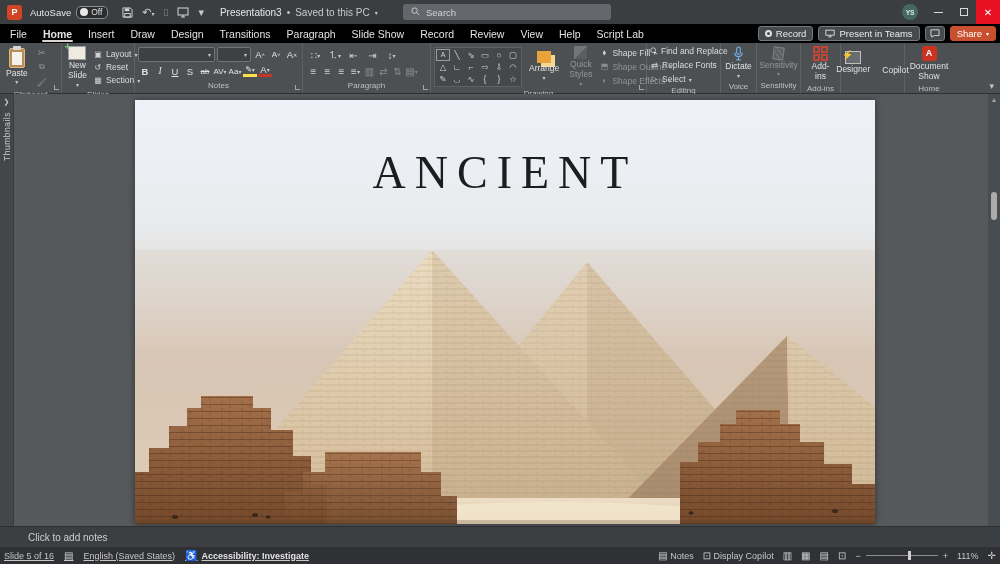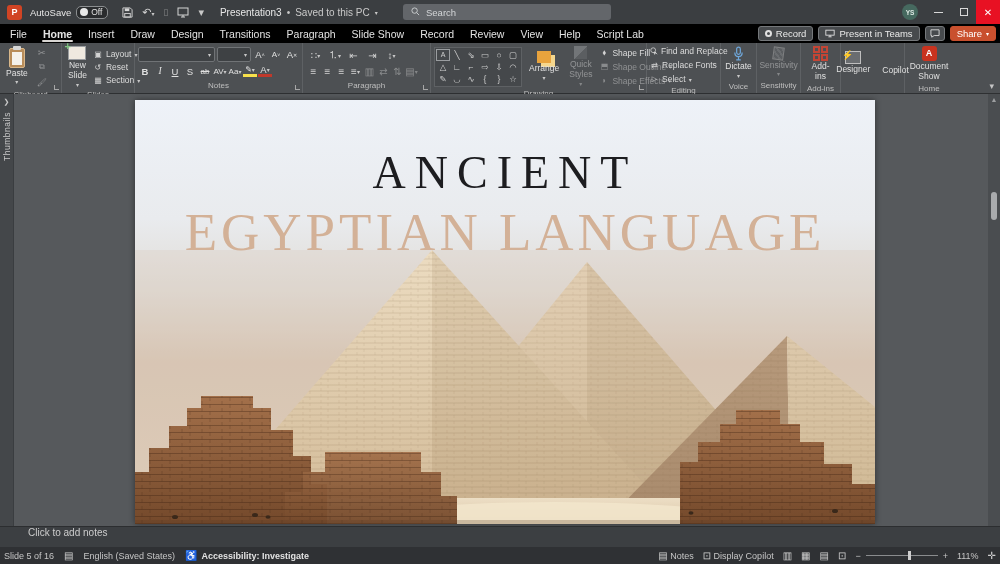--- a/index.html
+++ b/index.html
@@ -79,25 +79,25 @@
   .vscroll .arr { position:absolute; top:2px; left:0; right:0; text-align:center; color:#9b9d9f; font-size:7px; }
   .vscroll .thumb { position:absolute; left:3px; top:98px; width:6px; height:28px; background:#a9abad; border-radius:3px; }
 
   
   .slide { position:absolute; left:135px; top:6px; width:740px; height:424px; background:linear-gradient(180deg,#eef2f8 0%,#e9ebee 28%,#e0dcd6 45%,#d8c6b4 62%,#e0cfb9 100%); box-shadow:0 0 6px rgba(0,0,0,.45); overflow:hidden; }
   .slide svg { position:absolute; inset:0; }
   .slide-title1 { position:absolute; top:46px; left:0; right:0; text-align:center; font-family:"Liberation Serif", serif; font-size:46px; letter-spacing:9px; color:#1d1d20; z-index:3; }
   .slide-title2 { position:absolute; top:102px; left:0; right:0; text-align:center; font-family:"Liberation Serif", serif; font-size:53px; letter-spacing:4px; color:#d3b197; white-space:nowrap; z-index:3; }
 
   
-  .notesbar { position:absolute; top:526px; left:0; right:0; height:21px; background:#3c3f42; border-top:1px solid #2c2e30; display:flex; align-items:flex-start; padding-left:28px; color:#cdcdcd; font-size:10px; }
+  .notesbar { position:absolute; top:526px; left:0; right:0; height:21px; background:#3c3f42; border-top:1px solid #2c2e30; display:flex; align-items:center; padding-left:28px; color:#cdcdcd; font-size:10px; }
 
   
   .statusbar { position:absolute; top:547px; left:0; right:0; height:17px; background:#2f3134; display:flex; align-items:center; color:#c6c6c6; font-size:9px; padding:0 4px; }
-  .status-left { display:flex; align-items:center; gap:10px; }
+  .status-left { display:flex; align-items:center; gap:10px;text-decoration:underline; }
   .status-right { margin-left:auto; display:flex; align-items:center; gap:9px; }
   .acc-badge { display:flex; align-items:center; gap:4px; font-weight:bold; color:#e2e2e2; }
   .view-ic { font-size:10px; color:#cfcfcf; }
   .zoom-slider { display:flex; align-items:center; gap:5px; }
   .ztrack { position:relative; width:72px; height:1px; background:#8a8c8e; }
   .zthumb { position:absolute; left:42px; top:-4px; width:3px; height:9px; background:#cfcfcf; }
 </style>
 </head>
 <body>
 
@@ -545,21 +545,20 @@
         <path d="M150,424 L150,392 L168,392 L168,372 L190,372 L190,352 L286,352 L286,372 L306,372 L306,396 L322,396 L322,424 Z" fill="url(#pr)" opacity="0.75"></path>
 
         <rect x="0" y="420" width="740" height="4" fill="rgba(90,60,35,0.25)"></rect>
         <ellipse cx="120" cy="415" rx="3" ry="2" fill="#3a281a"></ellipse>
         <ellipse cx="133" cy="417" rx="2.5" ry="1.8" fill="#3a281a"></ellipse>
         <ellipse cx="40" cy="417" rx="3" ry="2" fill="#3a281a"></ellipse>
         <ellipse cx="556" cy="413" rx="2.5" ry="1.8" fill="#3a281a"></ellipse>
         <ellipse cx="700" cy="411" rx="3" ry="2" fill="#3a281a"></ellipse>
       </svg>
       <div class="slide-title1">ANCIENT</div>
-      <div class="slide-title2">EGYPTIAN LANGUAGE</div>
     </div>
 
     <div class="vscroll">
       <span class="arr">▲</span>
       <span class="thumb"></span>
     </div>
   </div>
 
   <div class="notesbar">
     <span>Click to add notes</span>

